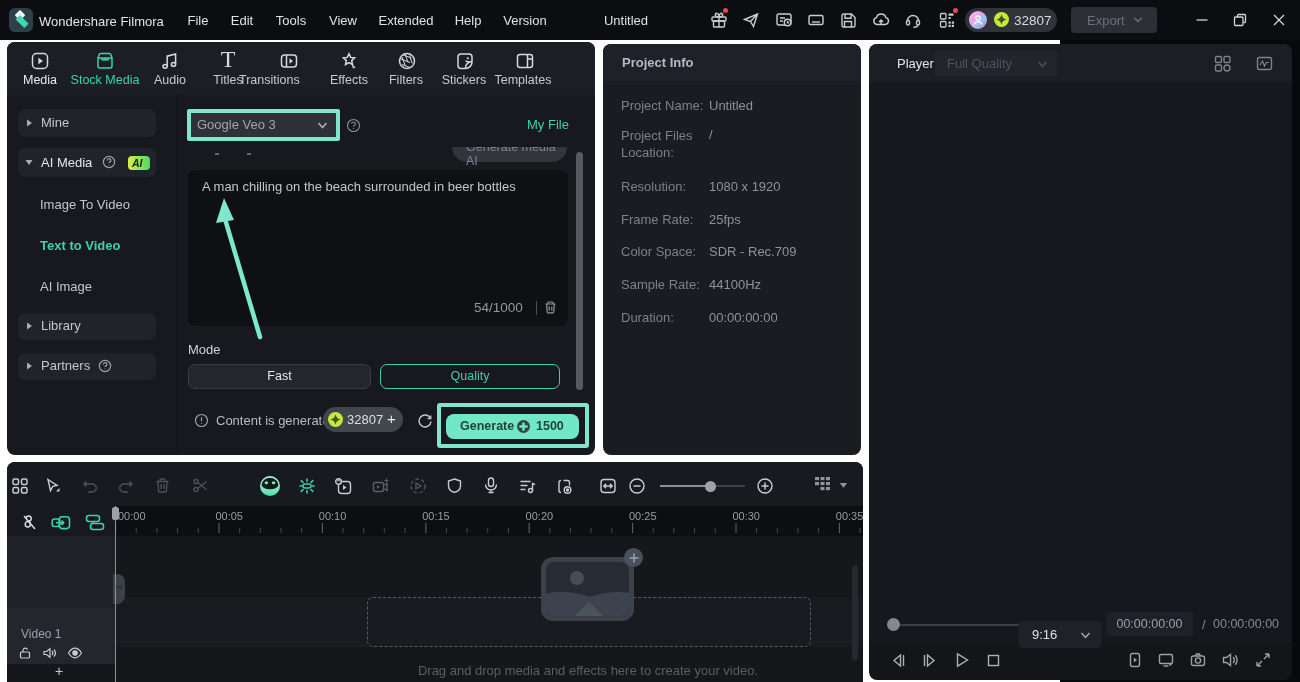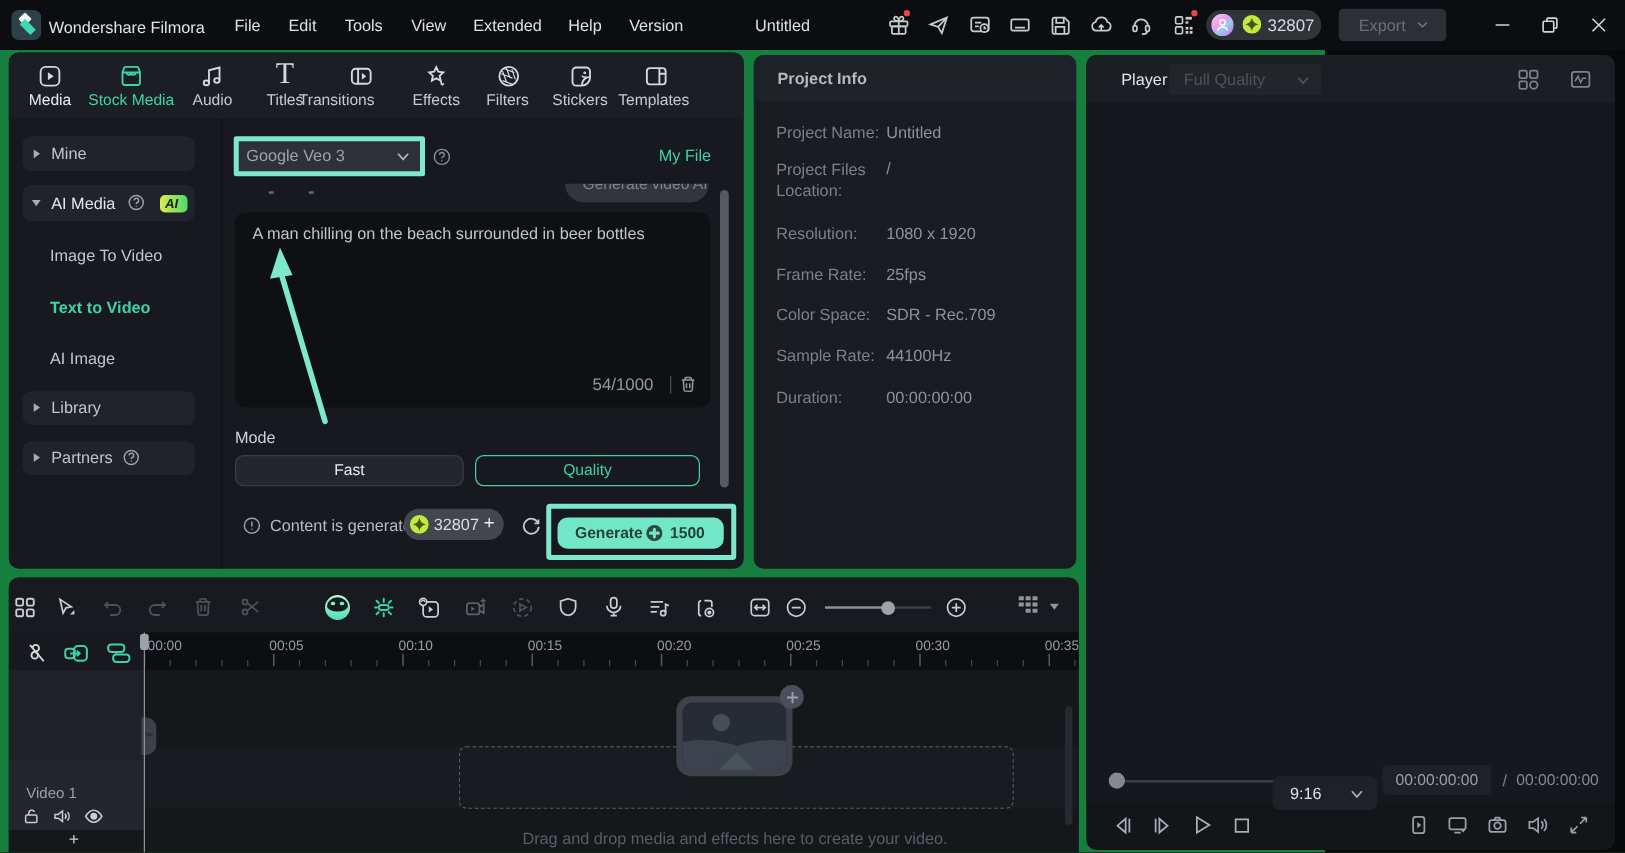--- a/index.html
+++ b/index.html
@@ -1,17 +1,17 @@
 <!DOCTYPE html>
 <html><head>
 <meta charset="utf-8">
 <style>
 * { margin:0; padding:0; box-sizing:border-box; }
 html,body { width:1300px; height:682px; background:#08090b; font-family:"Liberation Sans",sans-serif; overflow:hidden; }
-#app { position:relative; width:1060px; height:682px; background:#15803d; }
+#app { position:relative; width:1060px; height:682px; background:#ffffff; }
 .abs { position:absolute; }
 svg { display:block; }
 </style>
 </head>
 <body>
 <div id="app">
 
 <div class="abs" id="titlebar" style="left:0;top:0;width:1300px;height:40px;background:#0b0d10;">
 
   <svg class="abs" style="left:9px;top:8px;" width="24" height="24" viewBox="0 0 24 24">
@@ -211,21 +211,21 @@
     <svg class="abs" style="left:80px;top:6px;" width="14" height="14" viewBox="0 0 14 14" fill="none" stroke="#9ba0a7" stroke-width="1.2">
       <circle cx="7" cy="7" r="5.6"></circle>
           <path d="M5.3 5.4 a1.8 1.8 0 1 1 2 1.8 c-0.3 0.05 -0.3 0.4 -0.3 0.9"></path>
           <circle cx="7" cy="9.9" r="0.5" fill="#9ba0a7" stroke="none"></circle>
     </svg>
   </div>
 
   <div class="abs" style="left:181px;top:105px;width:395px;height:308px;overflow:hidden;">
 
     <div class="abs" style="left:264px;top:-15px;width:115px;height:30px;border-radius:15px;background:#31363d;">
-      <div class="abs" style="left:14px;top:8px;font-size:12.5px;color:#7e848c;">Generate video AI</div>
+      <div class="abs" style="left:14px;top:8px;font-size:12.5px;color:#7e848c;">Generate media AI</div>
     </div>
     <div class="abs" style="left:27px;top:6px;width:4px;height:2px;background:#62686f;"></div>
     <div class="abs" style="left:59px;top:6px;width:4px;height:2px;background:#62686f;"></div>
 
     <div class="abs" style="left:0px;top:23px;width:380px;height:156px;border-radius:8px;background:#0e1013;">
       <div class="abs" style="left:14px;top:9px;width:350px;font-size:13px;color:#c2c6cb;">A man chilling on the beach surrounded in beer bottles</div>
       <div class="abs" style="left:286px;top:130px;font-size:13.5px;color:#9298a0;">54/1000</div>
       <div class="abs" style="left:348px;top:131px;width:1px;height:14px;background:#4a4f56;"></div>
       <svg class="abs" style="left:355px;top:130px;" width="15" height="15" viewBox="0 0 15 15" fill="none" stroke="#9298a0" stroke-width="1.2">
         <path d="M2.5 4 h10 M5 4 V2.8 a0.8 0.8 0 0 1 0.8 -0.8 h3.4 a0.8 0.8 0 0 1 0.8 0.8 V4 M3.7 4 l0.5 8 a1 1 0 0 0 1 0.9 h4.6 a1 1 0 0 0 1 -0.9 l0.5 -8"></path>

